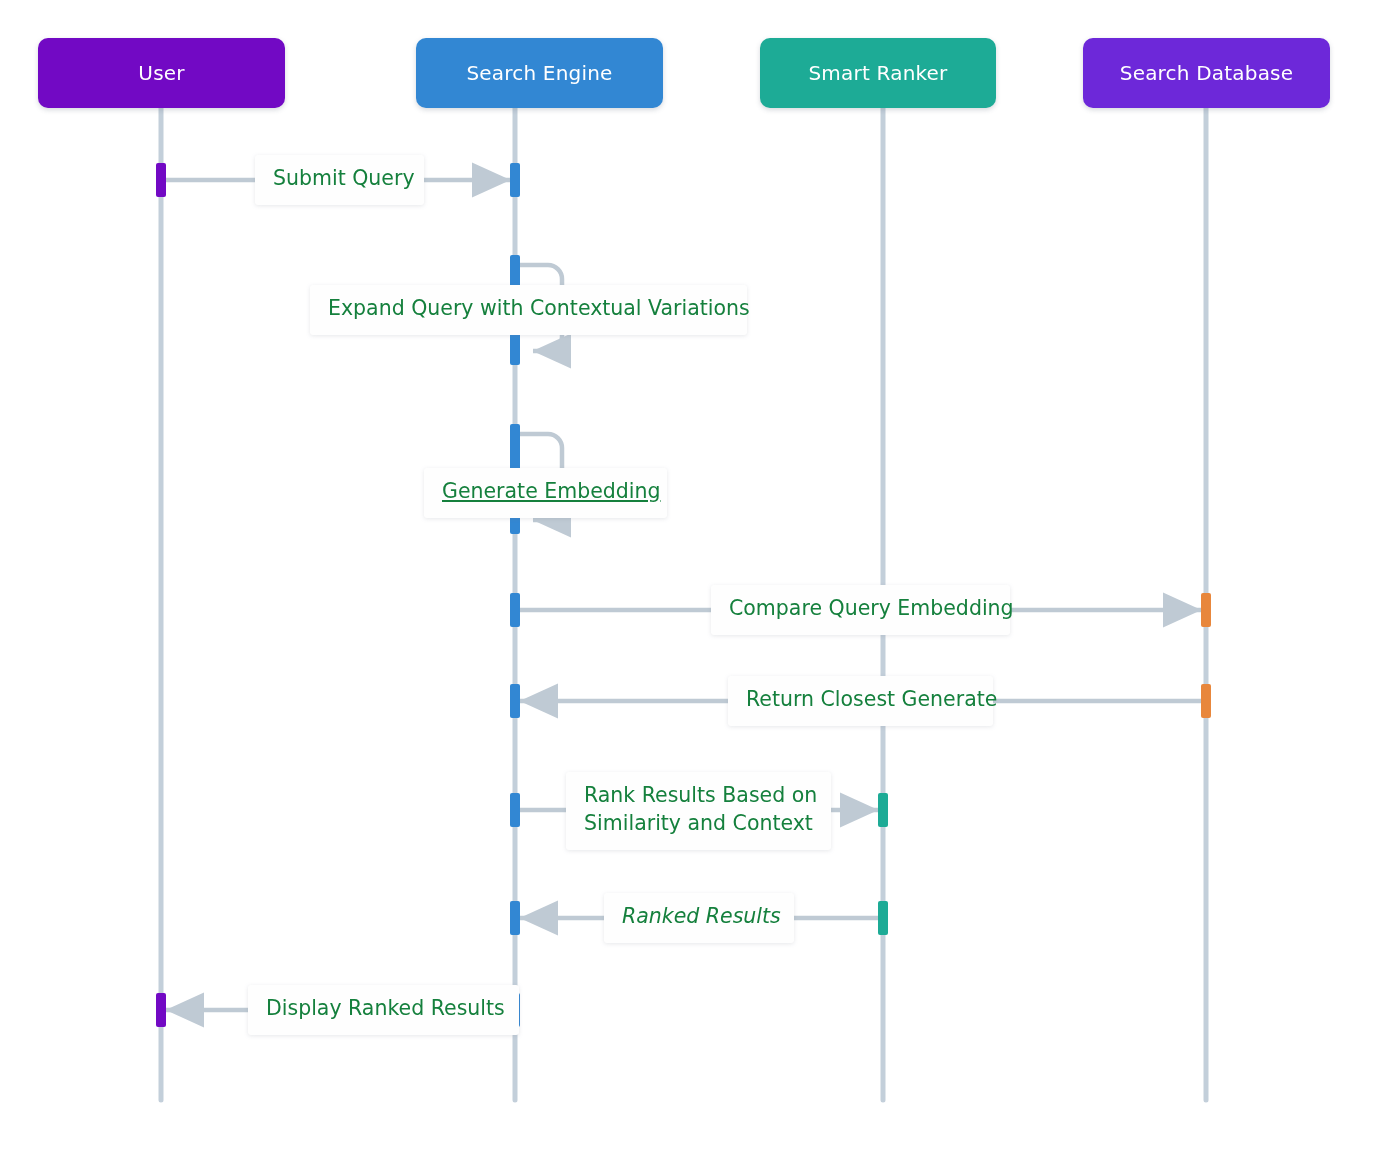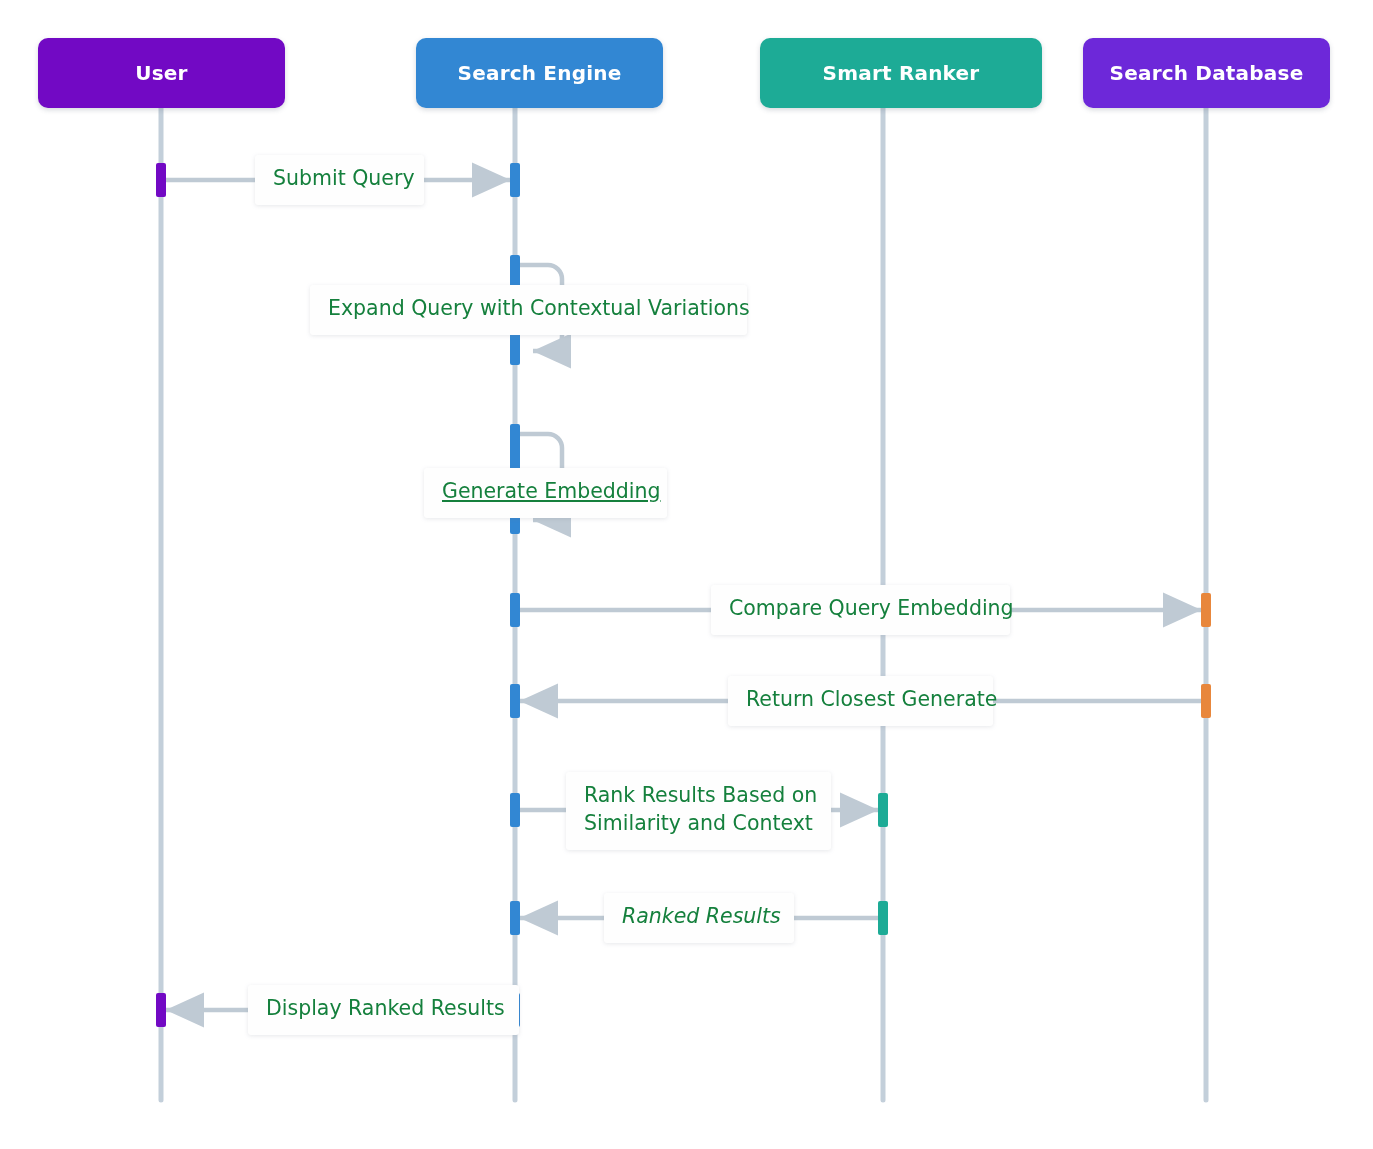--- a/index.html
+++ b/index.html
@@ -26,21 +26,21 @@
   }
   .participant-box {
     position: absolute;
     box-sizing: border-box;
     border-radius: 10px;
     display: flex;
     align-items: center;
     justify-content: center;
     color: #ffffff;
     font-size: 20px;
-    font-weight: 700;
+    font-weight: 400;
     letter-spacing: 0.2px;
     box-shadow: 0 2px 5px rgba(70,80,100,0.22);
     font-family: "DejaVu Sans", sans-serif;
   }
   .msg-label {
     position: absolute;
     box-sizing: border-box;
     background: #fefefe;
     color: #15803d;
     font-size: 20.5px;
@@ -98,21 +98,21 @@
       </g>
   </svg>
 
   <div id="participant-layer">
       <div class="participant-box" style="left: 38px; top: 38px; width: 247px; height: 70px; background: rgb(114, 9, 196);">
         <span>User</span>
       </div>
       <div class="participant-box" style="left: 416px; top: 38px; width: 247px; height: 70px; background: rgb(50, 135, 211);">
         <span>Search Engine</span>
       </div>
-      <div class="participant-box" style="left: 760px; top: 38px; width: 282px; height: 70px; background: rgb(29, 171, 150);">
+      <div class="participant-box" style="left: 760px; top: 38px; width: 236px; height: 70px; background: rgb(29, 171, 150);">
         <span>Smart Ranker</span>
       </div>
       <div class="participant-box" style="left: 1083px; top: 38px; width: 247px; height: 70px; background: #6d28d9;">
         <span>Search Database</span>
       </div>
     </div>
   <div id="label-layer">
       <div class="msg-label" style="left: 255px; top: 155px; width: 169px; min-height: 50px;">Submit Query</div>
       <div class="msg-label" style="left: 310px; top: 285px; width: 437px; min-height: 50px; text-align: right;">Expand Query with Contextual Variations</div>
       <div class="msg-label" style="left: 424px; top: 468px; width: 243px; min-height: 50px; text-decoration: underline;">Generate Embedding</div>

